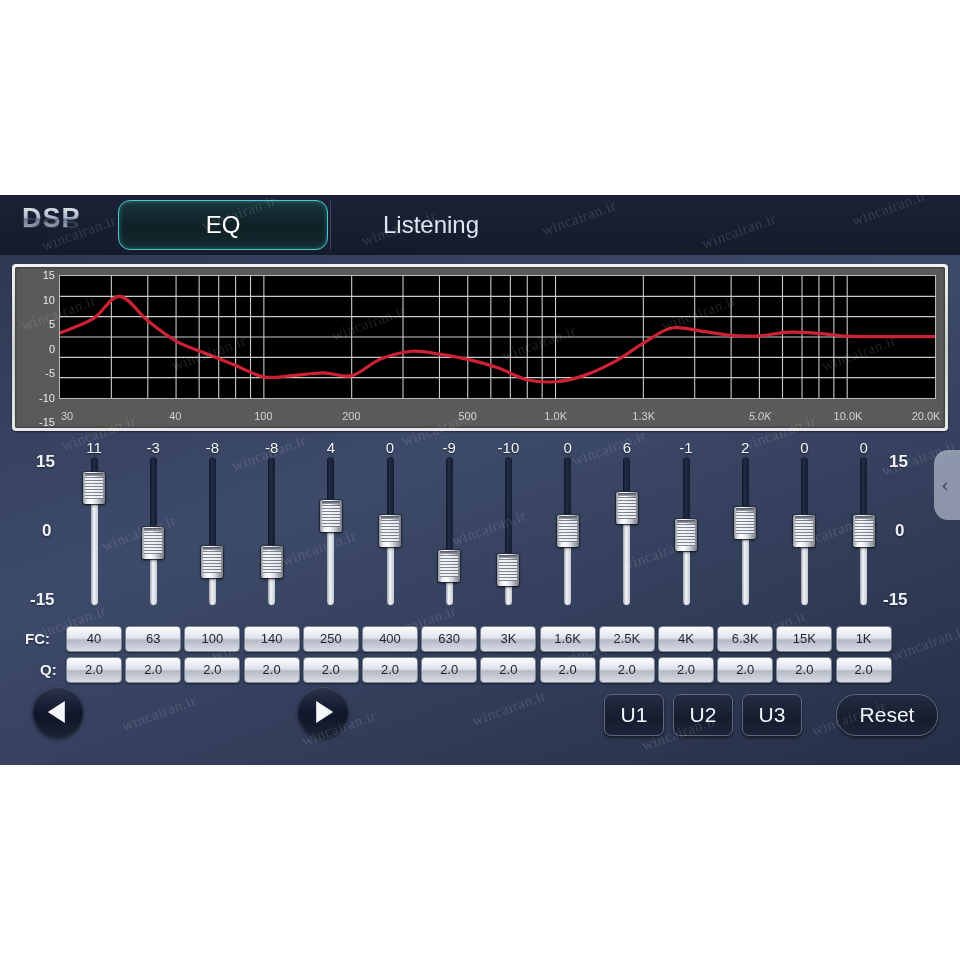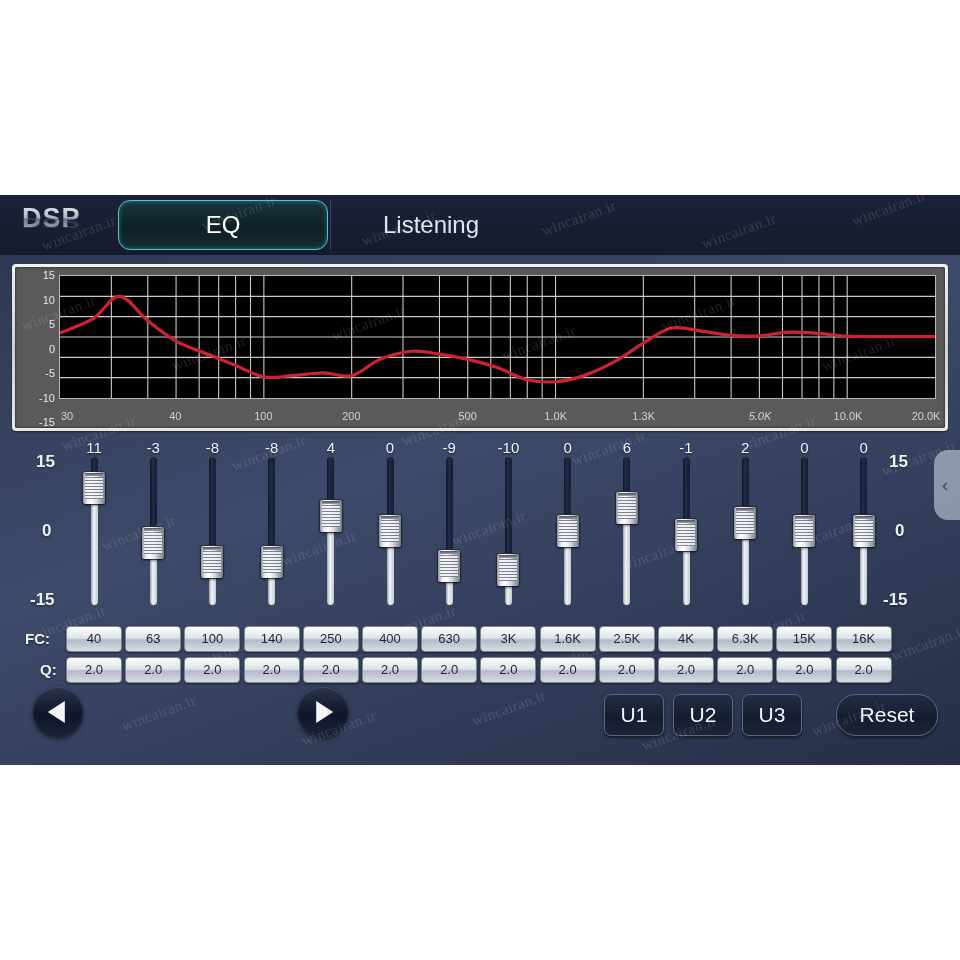--- a/index.html
+++ b/index.html
@@ -339,21 +339,21 @@
         <div class="cell" style="left: 804.4px; top: 222px; width: 54px;">2.0</div>
         <div class="val" style="left: 863.6px;">0</div>
         <div class="sl" style="left: 863.6px;">
           <span class="trk"></span>
           <span class="fill" style="height:74px"></span>
           <span class="knob" style="top:58px">
             <b></b>
             <i></i>
           </span>
         </div>
-        <div class="cell" style="left: 863.6px; top: 191px; width: 54px;">16K</div>
+        <div class="cell" style="left: 863.6px; top: 191px; width: 54px;">1K</div>
         <div class="cell" style="left: 863.6px; top: 222px; width: 54px;">2.0</div>
       </div>
   </div>
 
   <div id="bottom">
     <div class="rnd left" style="left:33px;top:0;">
       <span class="ar"></span>
     </div>
     <div class="rnd right" style="left:298px;top:0;">
       <span class="ar"></span>

